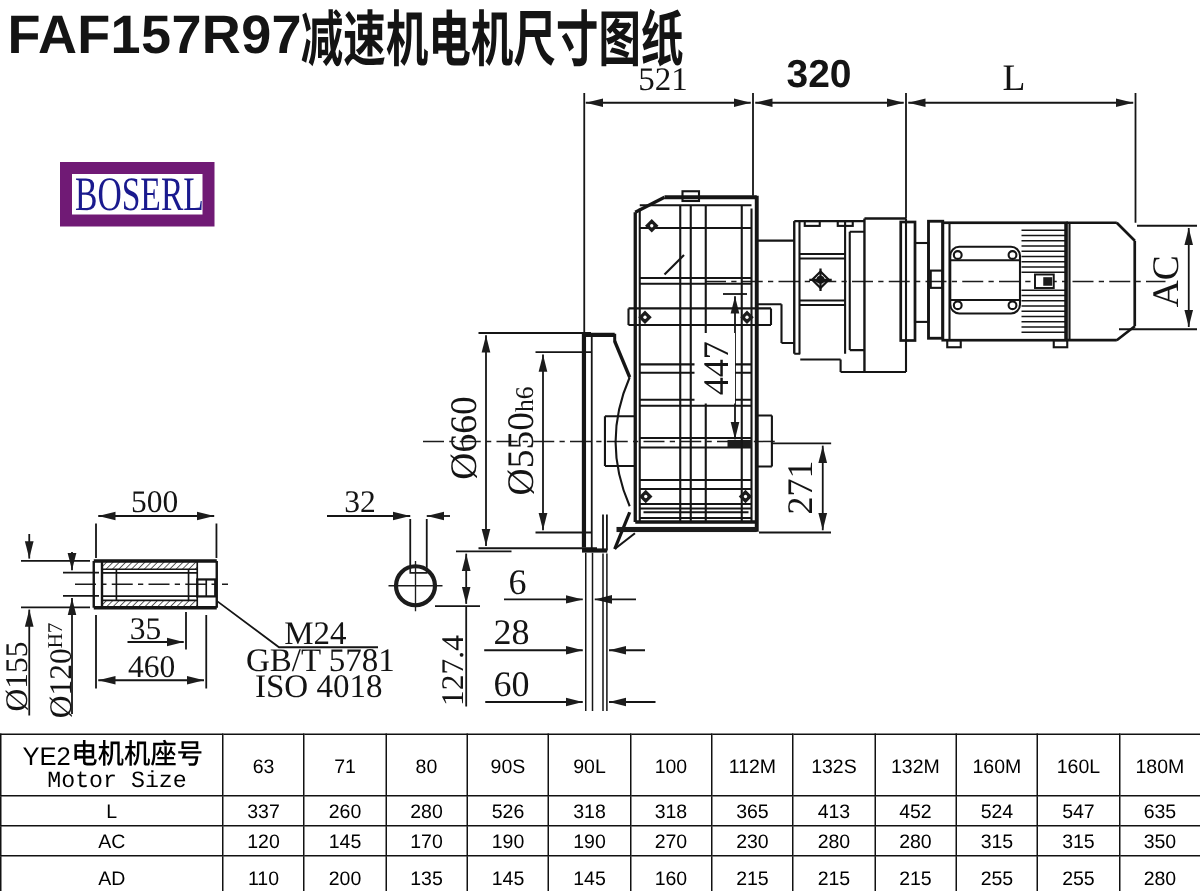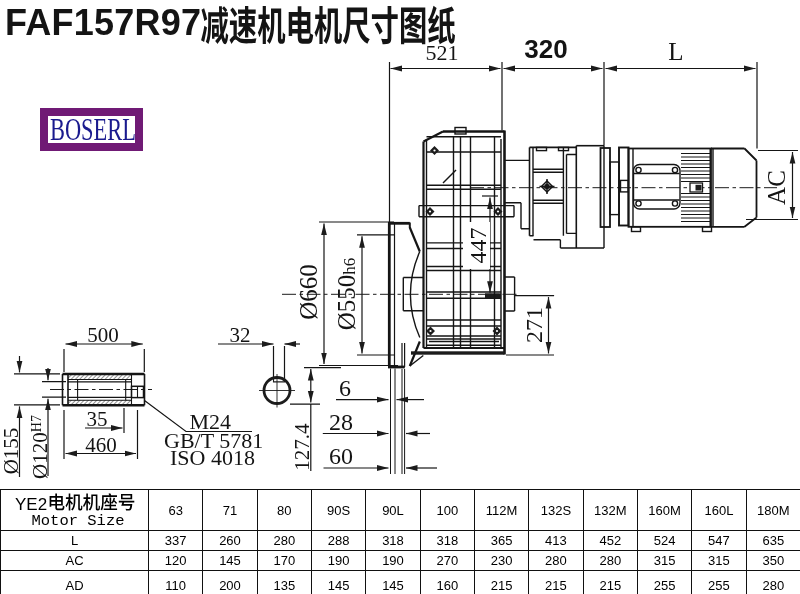--- a/index.html
+++ b/index.html
@@ -259,21 +259,21 @@
         <td>132M</td>
         <td>160M</td>
         <td>160L</td>
         <td>180M</td>
 </tr>
 <tr style="height:19.5px">
   <td>L</td>
         <td>337</td>
         <td>260</td>
         <td>280</td>
-        <td>288</td>
+        <td>526</td>
         <td>318</td>
         <td>318</td>
   <td>365</td>
         <td>413</td>
         <td>452</td>
         <td>524</td>
         <td>547</td>
         <td>635</td>
 </tr>
 <tr style="height:20px">

